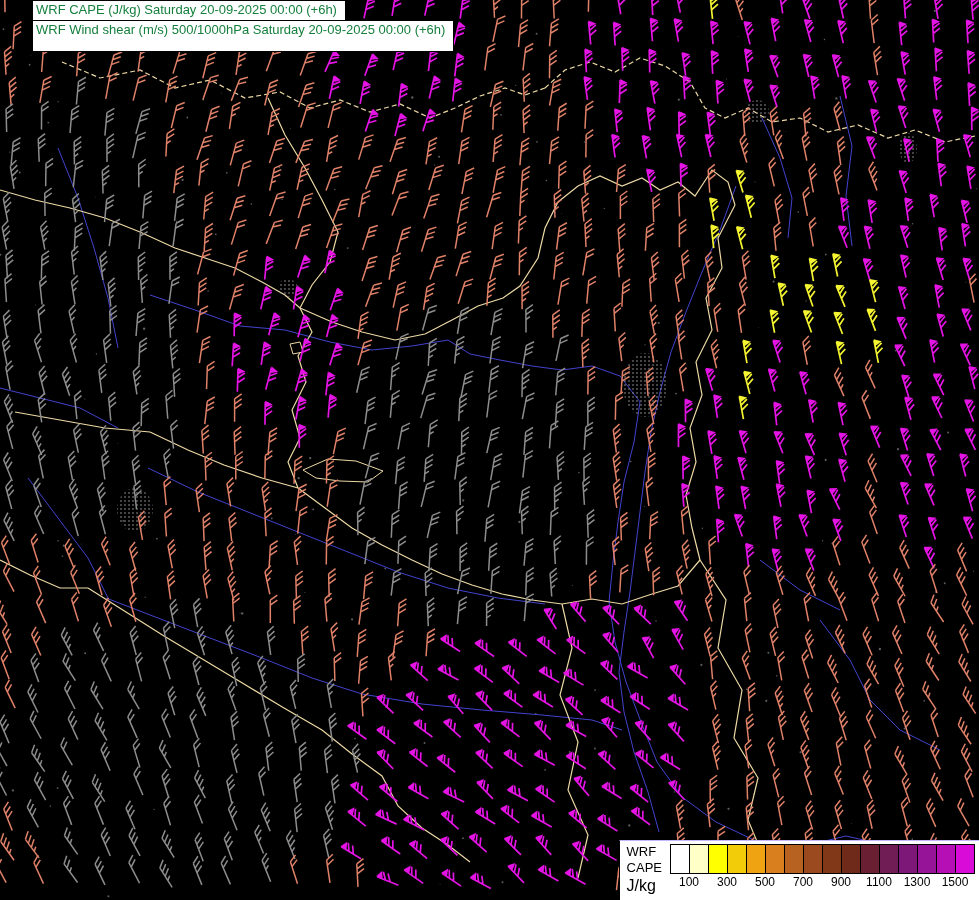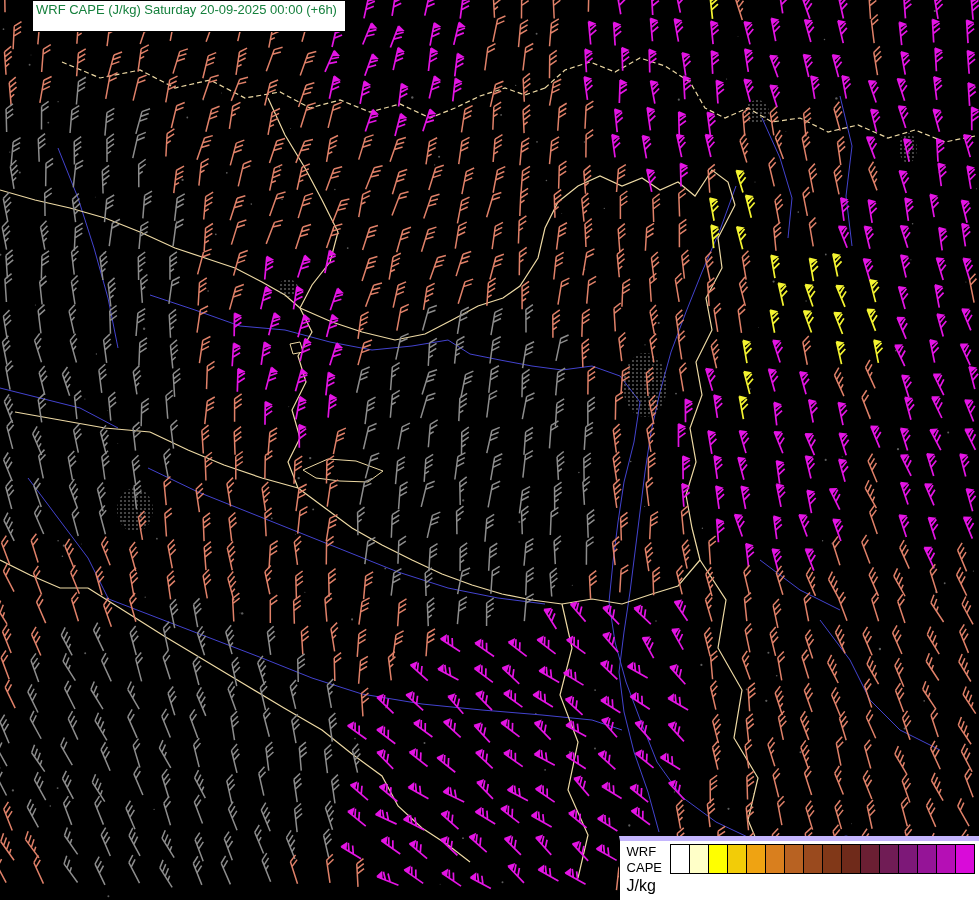--- a/index.html
+++ b/index.html
@@ -4,21 +4,21 @@
 <style>
   html,body{margin:0;padding:0;background:#fff;}
   #app{position:relative;width:979px;height:900px;background:#000;overflow:hidden;
        font-family:"Liberation Sans", sans-serif;}
   #map-svg{position:absolute;left:0;top:0;width:979px;height:900px;display:block;}
   .title-box{position:absolute;left:0;background:#fff;color:#15803d;border:1px solid #000;
              font-size:13px;line-height:16px;padding:1px 8px 13px 3px;white-space:nowrap;z-index:5;margin-left:32px;}
   #title1{top:0;}
   #title2{top:20px;}
   #legend{position:absolute;right:0;bottom:0;background:#fff;border-left:1px solid #000;
-          border-top:5px solid #c4b5fd;display:flex;gap:8px;padding:3px 4px 2px 7px;z-index:5;color:#000;}
+          border-top:1px solid #c4b5fd;display:flex;gap:8px;padding:3px 4px 2px 7px;z-index:5;color:#000;}
   .legend-labels{display:flex;flex-direction:column;justify-content:space-between;
                  font-size:13px;line-height:1.25;padding-bottom:2px;}
   .legend-labels .units{font-size:16px;}
   .legend-scale{display:flex;flex-direction:column;}
   .legend-swatches{display:flex;height:30px;}
   .swatch{width:18px;height:28px;border:1px solid #000;box-sizing:content-box;}
   .swatch + .swatch{margin-left:-1px;}
   .legend-ticks{position:relative;height:15px;width:304px;}
   .legend-ticks span{position:absolute;top:1px;transform:translateX(-50%);font-size:12px;color:#000;}
 </style>
@@ -3406,20 +3406,21 @@
         <g transform="translate(941.9,880.6) rotate(-30.7)">
           <path d="M0,2 L0,-21 M0,-21 L7,-26 M0,-16 L7,-21 M0,-11 L4,-14" stroke="#e08169" fill="none" stroke-width="1.5"></path>
         </g>
         <g transform="translate(966.4,882.3) rotate(-27.2)">
           <path d="M0,2 L0,-21 M0,-21 L7,-26 M0,-16 L7,-21" stroke="#e08169" fill="none" stroke-width="1.5"></path>
         </g>
       </g>
     </svg>
 
   <div class="title-box" id="title1">WRF CAPE (J/kg) Saturday 20-09-2025 00:00 (+6h)</div>
+  <div class="title-box" id="title2">WRF Wind shear (m/s) 500/1000hPa Saturday 20-09-2025 00:00 (+6h)</div>
 
   <div id="legend">
     <div class="legend-labels">
       <span>WRF</span>
       <span>CAPE</span>
       <span class="units">J/kg</span>
     </div>
     <div class="legend-scale">
       <div class="legend-swatches" id="legend-swatches">
           <div class="swatch" style="background: rgb(255, 255, 255);"></div>
@@ -3432,15 +3433,25 @@
           <div class="swatch" style="background: rgb(154, 74, 30);"></div>
           <div class="swatch" style="background: rgb(129, 56, 24);"></div>
           <div class="swatch" style="background: rgb(111, 42, 26);"></div>
           <div class="swatch" style="background: rgb(107, 31, 51);"></div>
           <div class="swatch" style="background: rgb(112, 28, 85);"></div>
           <div class="swatch" style="background: rgb(125, 24, 120);"></div>
           <div class="swatch" style="background: rgb(149, 20, 151);"></div>
           <div class="swatch" style="background: rgb(181, 15, 181);"></div>
           <div class="swatch" style="background: rgb(217, 11, 217);"></div>
         </div>
+      <div class="legend-ticks" id="legend-ticks">
+          <span style="left: 19px;">100</span>
+          <span style="left: 57px;">300</span>
+          <span style="left: 95px;">500</span>
+          <span style="left: 133px;">700</span>
+          <span style="left: 171px;">900</span>
+          <span style="left: 209px;">1100</span>
+          <span style="left: 247px;">1300</span>
+          <span style="left: 285px;">1500</span>
+        </div>
     </div>
   </div>
 </div>
 
 </body></html>

